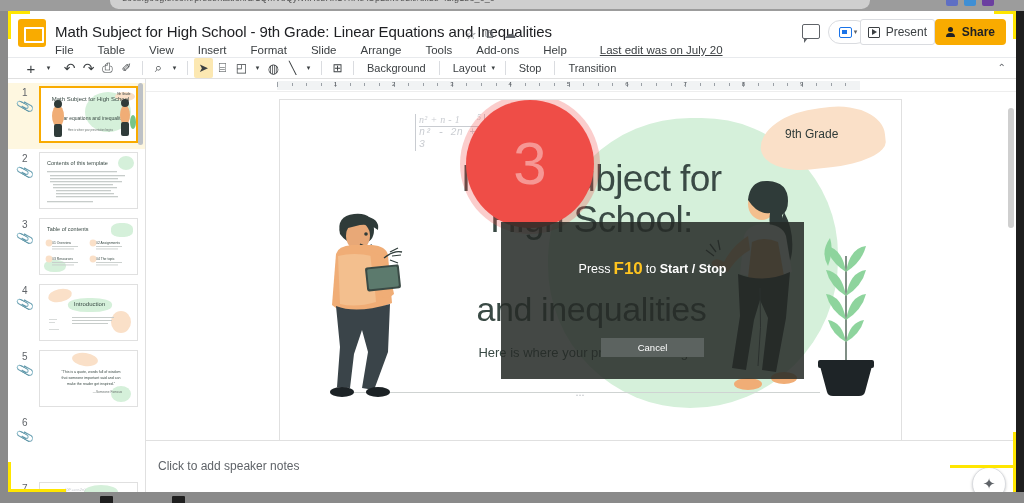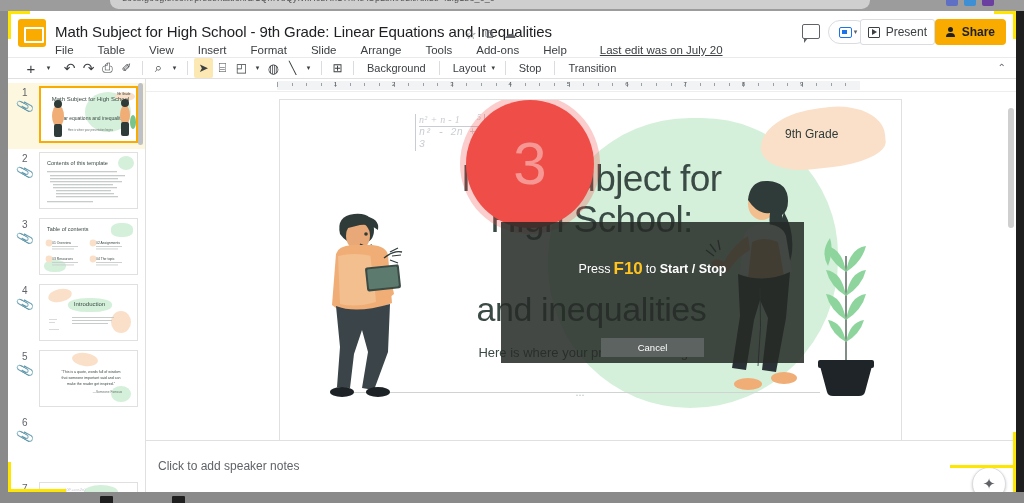--- a/index.html
+++ b/index.html
@@ -233,21 +233,21 @@
   #rec-bubble{
     position:absolute; left:186px; top:0px; width:128px; height:128px;
     border-radius:50%; background:#ef4d47;
     box-shadow:0 0 0 6px rgba(239,77,71,.28);
     display:flex; align-items:center; justify-content:center;
     color:rgba(255,255,255,.42); font-size:60px; line-height:1;
   }
 
   
   #rec-dialog{
-    position:absolute; left:221px; top:122px; width:303px; height:141px;
+    position:absolute; left:221px; top:122px; width:303px; height:157px;
     background:rgba(37,42,38,.86);
     color:#fff;
     z-index:30;
     text-decoration:underline;
   }
   #rec-dialog .line{
     position:absolute; left:0; width:303px; text-align:center; white-space:nowrap;
   }
   #rl1{ top:37px; font-size:12.5px; }
   #rl2{ top:80px; font-size:12.5px; }

